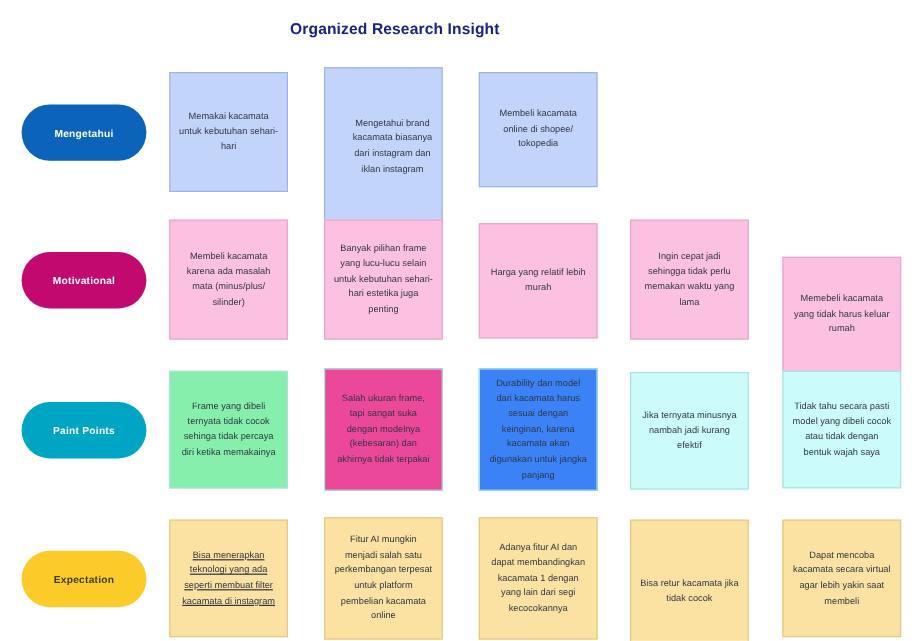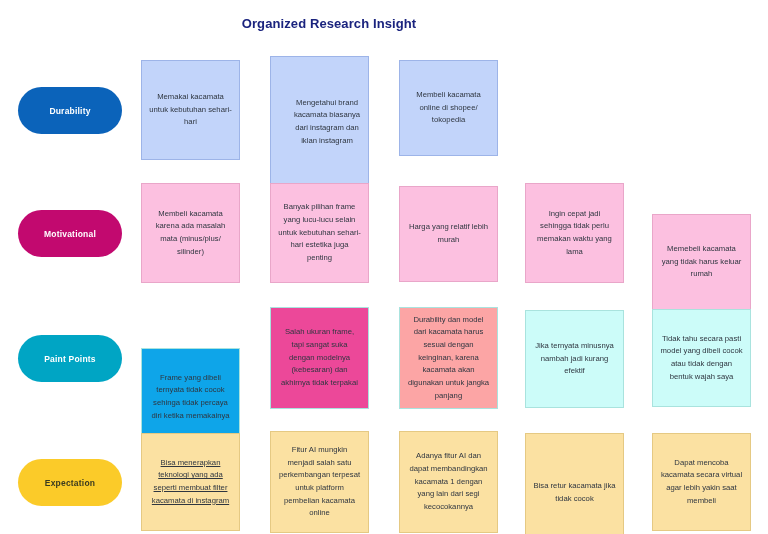--- a/index.html
+++ b/index.html
@@ -64,34 +64,34 @@
   .c4 { left: 652px; }
 </style>
 </head>
 <body>
 
 <div class="board">
 
   <div class="board-title">Organized Research Insight</div>
 
   <div id="rows-container">
-      <div class="row-label" style="background: rgb(11, 99, 186); color: rgb(255, 255, 255); top: 87px;">Durability</div>
+      <div class="row-label" style="background: rgb(11, 99, 186); color: rgb(255, 255, 255); top: 87px;">Mengetahui</div>
       <div class="card c0" style="top: 60px; height: 100px; background: rgb(194, 212, 250); border-color: rgb(157, 180, 232);">Memakai kacamata untuk kebutuhan sehari-hari</div>
       <div class="card c1" style="top: 56px; height: 132px; background: rgb(194, 212, 250); border-color: rgb(157, 180, 232); padding-left: 22px;">Mengetahui brand kacamata biasanya dari instagram dan iklan instagram</div>
       <div class="card c2" style="top: 60px; height: 96px; background: rgb(194, 212, 250); border-color: rgb(157, 180, 232);">Membeli kacamata online di shopee/ tokopedia</div>
       <div class="row-label" style="background: rgb(194, 9, 111); color: rgb(255, 255, 255); top: 210px;">Motivational</div>
       <div class="card c0" style="top: 183px; height: 100px; background: rgb(252, 192, 224); border-color: rgb(233, 166, 201);">Membeli kacamata karena ada masalah mata (minus/plus/ silinder)</div>
       <div class="card c1" style="top: 183px; height: 100px; background: rgb(252, 192, 224); border-color: rgb(233, 166, 201);">Banyak pilihan frame yang lucu-lucu selain untuk kebutuhan sehari-hari estetika juga penting</div>
       <div class="card c2" style="top: 186px; height: 96px; background: rgb(252, 192, 224); border-color: rgb(233, 166, 201);">Harga yang relatif lebih murah</div>
       <div class="card c3" style="top: 183px; height: 100px; background: rgb(252, 192, 224); border-color: rgb(233, 166, 201);">Ingin cepat jadi sehingga tidak perlu memakan waktu yang lama</div>
       <div class="card c4" style="top: 186px; height: 96px; background: rgb(252, 192, 224); border-color: rgb(233, 166, 201); margin-top: 28px;">Memebeli kacamata yang tidak harus keluar rumah</div>
       <div class="row-label" style="background: rgb(0, 165, 196); color: rgb(255, 255, 255); top: 335px;">Paint Points</div>
-      <div class="card c0" style="top: 309px; height: 98px; background: #0ea5e9; border-color: rgb(169, 227, 222); margin-top: 39px;">Frame yang dibeli ternyata tidak cocok sehinga tidak percaya diri ketika memakainya</div>
+      <div class="card c0" style="top: 309px; height: 98px; background: #86efac; border-color: rgb(169, 227, 222);">Frame yang dibeli ternyata tidak cocok sehinga tidak percaya diri ketika memakainya</div>
       <div class="card c1" style="top: 307px; height: 102px; background: #ec4899; border-color: rgb(169, 227, 222);">Salah ukuran frame, tapi sangat suka dengan modelnya (kebesaran) dan akhirnya tidak terpakai</div>
-      <div class="card c2" style="top: 307px; height: 102px; background: #fca5a5; border-color: rgb(169, 227, 222);">Durability dan model dari kacamata harus sesuai dengan keinginan, karena kacamata akan digunakan untuk jangka panjang</div>
+      <div class="card c2" style="top: 307px; height: 102px; background: #3b82f6; border-color: rgb(169, 227, 222);">Durability dan model dari kacamata harus sesuai dengan keinginan, karena kacamata akan digunakan untuk jangka panjang</div>
       <div class="card c3" style="top: 310px; height: 98px; background: rgb(204, 252, 249); border-color: rgb(169, 227, 222);">Jika ternyata minusnya nambah jadi kurang efektif</div>
       <div class="card c4" style="top: 309px; height: 98px; background: rgb(204, 252, 249); border-color: rgb(169, 227, 222);">Tidak tahu secara pasti model yang dibeli cocok atau tidak dengan bentuk wajah saya</div>
       <div class="row-label" style="background: rgb(251, 203, 41); color: rgb(59, 59, 31); top: 459px;">Expectation</div>
       <div class="card c0" style="top: 433px; height: 98px; background: rgb(251, 225, 162); border-color: rgb(229, 201, 131); text-decoration: underline;">Bisa menerapkan teknologi yang ada seperti membuat filter kacamata di instagram</div>
       <div class="card c1" style="top: 431px; height: 102px; background: rgb(251, 225, 162); border-color: rgb(229, 201, 131);">Fitur AI mungkin menjadi salah satu perkembangan terpesat untuk platform pembelian kacamata online</div>
       <div class="card c2" style="top: 431px; height: 102px; background: rgb(251, 225, 162); border-color: rgb(229, 201, 131);">Adanya fitur AI dan dapat membandingkan kacamata 1 dengan yang lain dari segi kecocokannya</div>
       <div class="card c3" style="top: 433px; height: 120px; background: rgb(251, 225, 162); border-color: rgb(229, 201, 131);">Bisa retur kacamata jika tidak cocok</div>
       <div class="card c4" style="top: 433px; height: 98px; background: rgb(251, 225, 162); border-color: rgb(229, 201, 131);">Dapat mencoba kacamata secara virtual agar lebih yakin saat membeli</div>
     </div>
 

